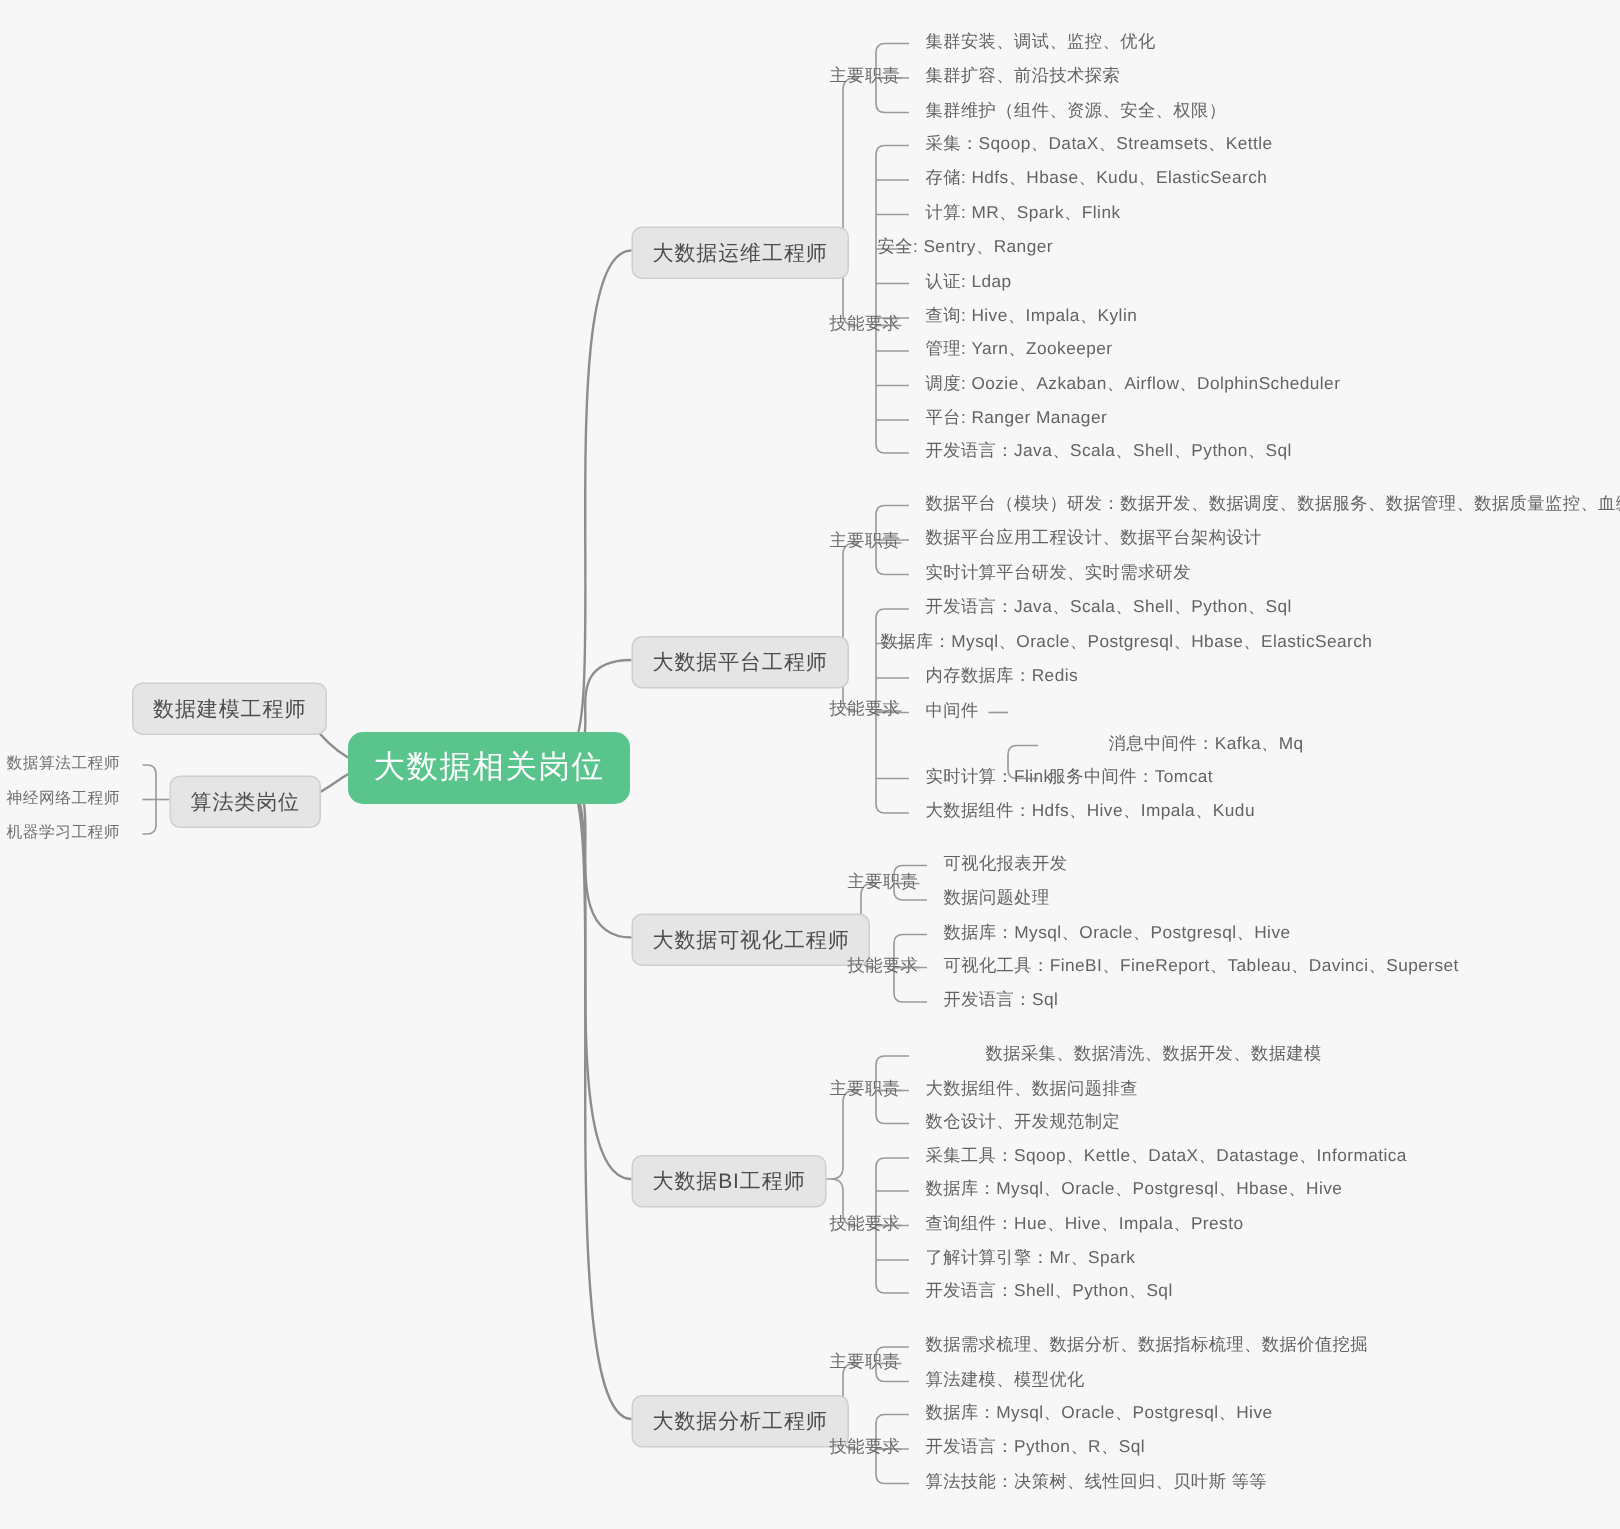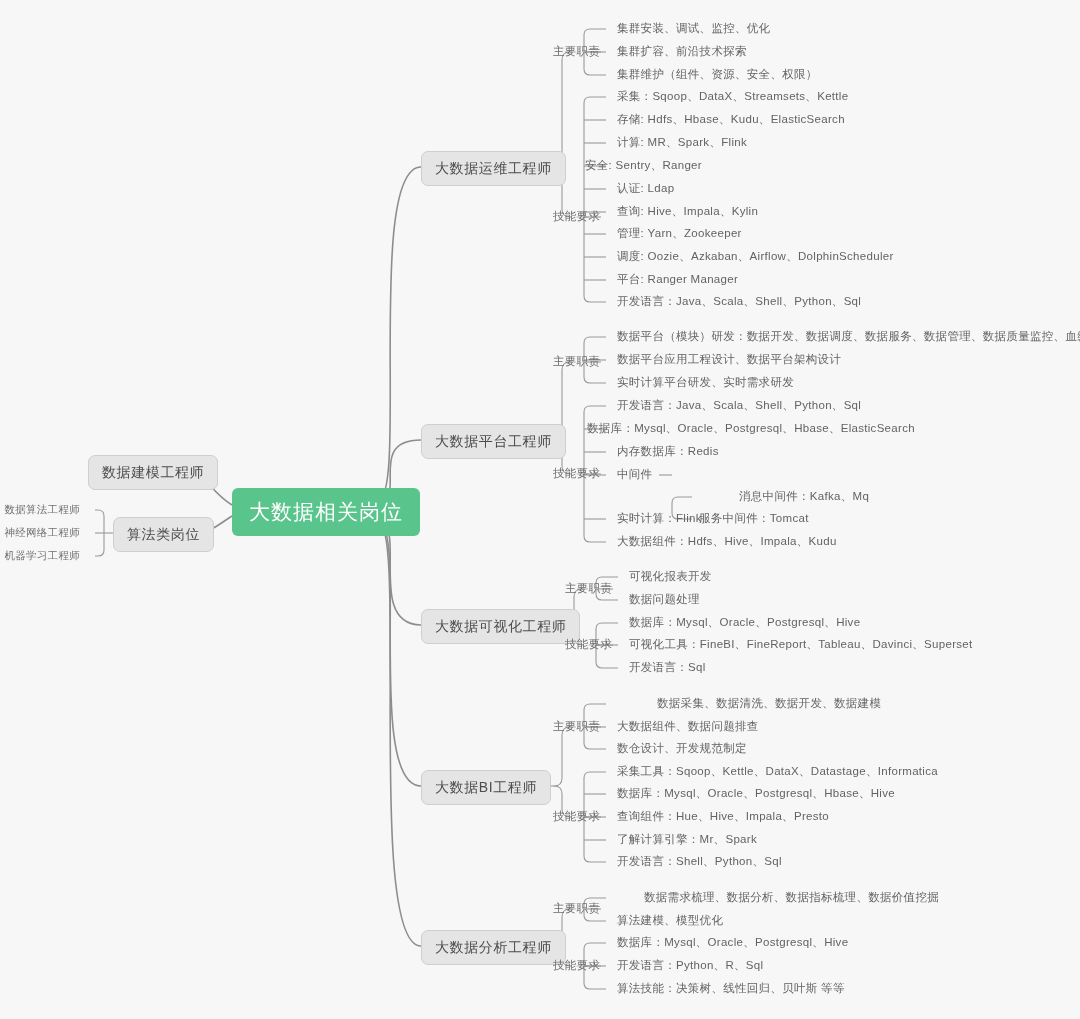--- a/index.html
+++ b/index.html
@@ -148,21 +148,21 @@
       <path d="M 554 946 L 554 946"></path>
       <path d="M 572 909 L 570 909 Q 562 909 562 917 L 562 938 Q 562 946 554 946"></path>
       <path d="M 572 966 L 570 966 Q 562 966 562 958 L 562 954 Q 562 946 554 946"></path>
       <path d="M 601 909 L 584 909"></path>
       <path d="M 601 966 L 584 966"></path>
       <path d="M 606 898 L 590 898 Q 584 898 584 904 L 584 915 Q 584 921 590 921 L 606 921"></path>
       <path d="M 606 943 L 590 943 Q 584 943 584 949 L 584 983 Q 584 989 590 989 L 606 989"></path>
       <path d="M 584 966 L 606 966"></path>
     </svg>
   <div id="nodes">
-      <div class="node root" style="left: 232px; top: 488px;">大数据相关岗位</div>
+      <div class="node root" style="left: 232px; top: 488px; border-radius: 10px;">大数据相关岗位</div>
       <div class="node boxed" style="left: 88px; top: 455px;">数据建模工程师</div>
       <div class="node boxed" style="left: 113px; top: 517px;">算法类岗位</div>
       <div class="node plain tiny right-align" style="right: 1000px; top: 504px; margin-left: 24px;">数据算法工程师</div>
       <div class="node plain tiny right-align" style="right: 1000px; top: 527px;">神经网络工程师</div>
       <div class="node plain tiny right-align" style="right: 1000px; top: 550px;">机器学习工程师</div>
       <div class="node boxed" style="left: 421px; top: 151px;">大数据运维工程师</div>
       <div class="node plain cat" style="left: 553px; top: 46px;">主要职责</div>
       <div class="node plain cat" style="left: 553px; top: 211px;">技能要求</div>
       <div class="node plain leaf" style="left: 617px; top: 23px;">集群安装、调试、监控、优化</div>
       <div class="node plain leaf" style="left: 617px; top: 46px;">集群扩容、前沿技术探索</div>
@@ -206,19 +206,19 @@
       <div class="node plain leaf" style="left: 617px; top: 721px;">大数据组件、数据问题排查</div>
       <div class="node plain leaf" style="left: 617px; top: 743px;">数仓设计、开发规范制定</div>
       <div class="node plain leaf" style="left: 617px; top: 766px;">采集工具：Sqoop、Kettle、DataX、Datastage、Informatica</div>
       <div class="node plain leaf" style="left: 617px; top: 788px;">数据库：Mysql、Oracle、Postgresql、Hbase、Hive</div>
       <div class="node plain leaf" style="left: 617px; top: 811px;">查询组件：Hue、Hive、Impala、Presto</div>
       <div class="node plain leaf" style="left: 617px; top: 834px;">了解计算引擎：Mr、Spark</div>
       <div class="node plain leaf" style="left: 617px; top: 856px;">开发语言：Shell、Python、Sql</div>
       <div class="node boxed" style="left: 421px; top: 930px;">大数据分析工程师</div>
       <div class="node plain cat" style="left: 553px; top: 903px;">主要职责</div>
       <div class="node plain cat" style="left: 553px; top: 960px;">技能要求</div>
-      <div class="node plain leaf" style="left: 617px; top: 892px; margin-left: 27px;">数据需求梳理、数据分析、数据指标梳理、数据价值挖掘</div>
+      <div class="node plain leaf" style="left: 617px; top: 892px;">数据需求梳理、数据分析、数据指标梳理、数据价值挖掘</div>
       <div class="node plain leaf" style="left: 617px; top: 915px;">算法建模、模型优化</div>
       <div class="node plain leaf" style="left: 617px; top: 937px;">数据库：Mysql、Oracle、Postgresql、Hive</div>
       <div class="node plain leaf" style="left: 617px; top: 960px;">开发语言：Python、R、Sql</div>
       <div class="node plain leaf" style="left: 617px; top: 983px;">算法技能：决策树、线性回归、贝叶斯 等等</div>
     </div>
 </div>
 
 </body></html>

